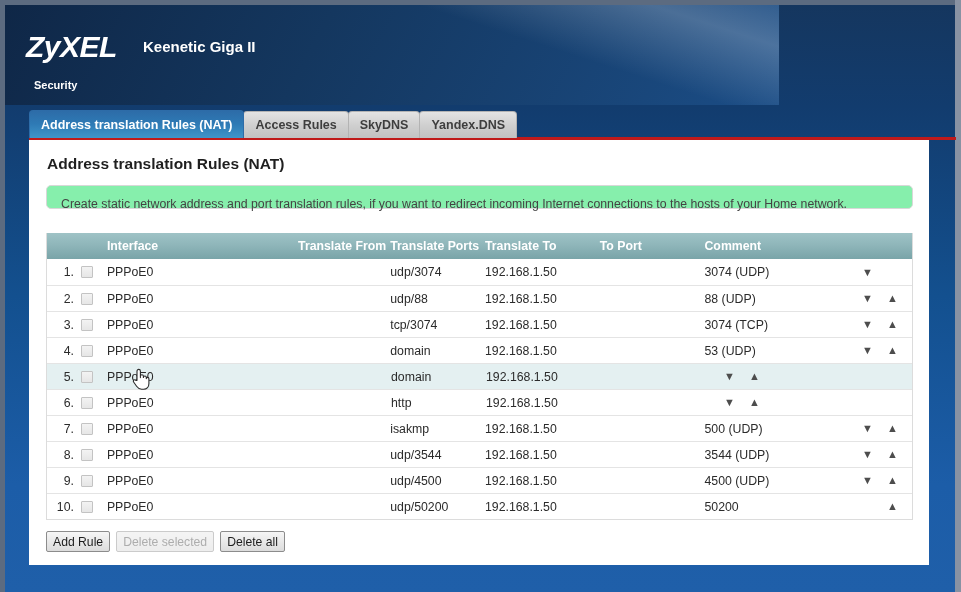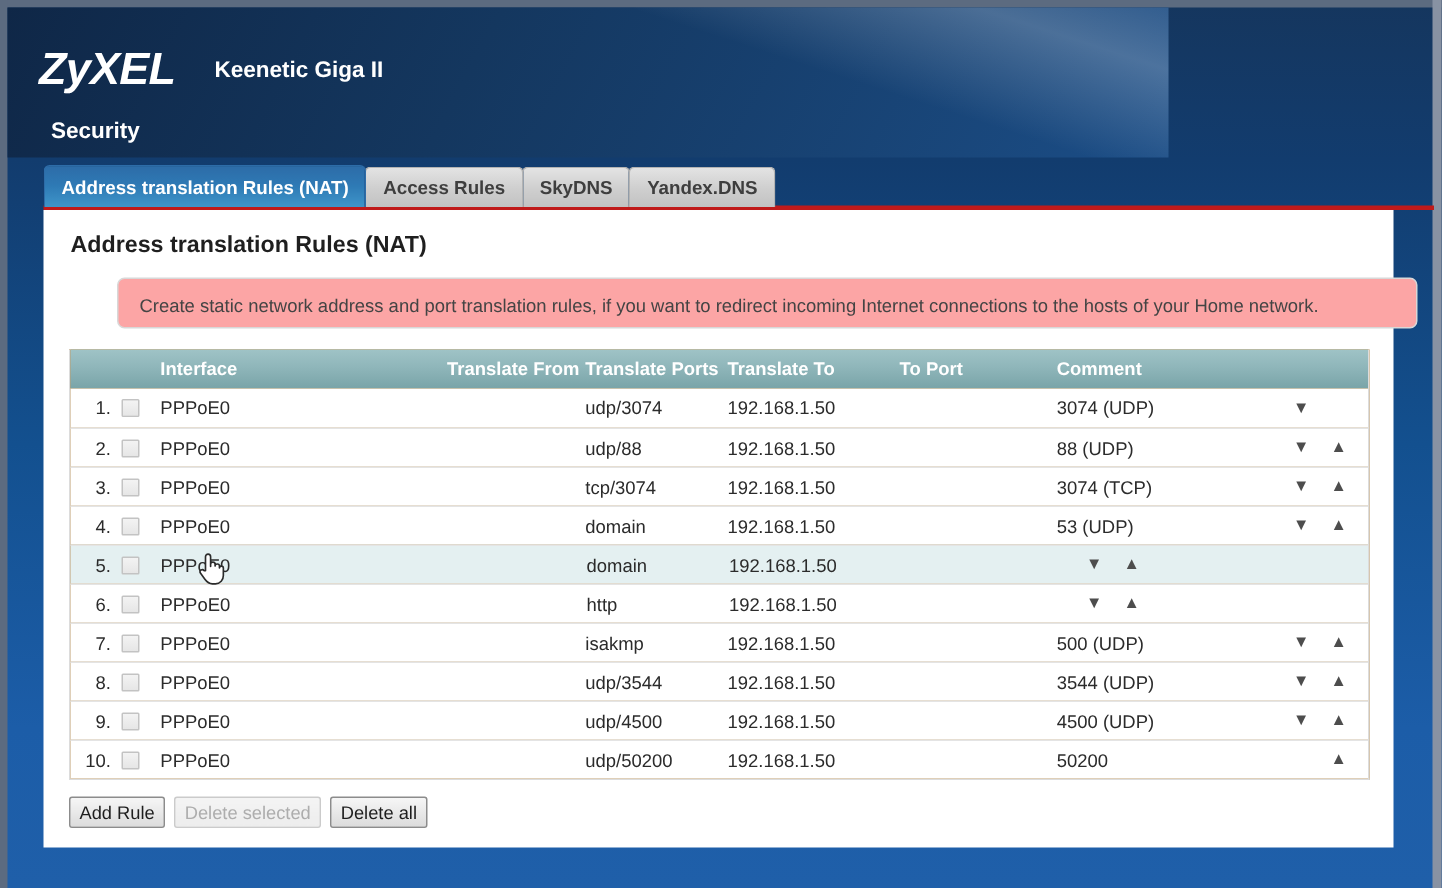--- a/index.html
+++ b/index.html
@@ -55,21 +55,21 @@
     letter-spacing: -0.5px;
     color: #ffffff;
   }
   #model {
     position: absolute; left: 138px; top: 33px;
     font-size: 15px; font-weight: bold;
     color: #ffffff;
   }
   #breadcrumb {
     position: absolute; left: 29px; top: 74px;
-    font-size: 15px; font-weight: bold;
+    font-size: 11px; font-weight: bold;
     color: #ffffff;
   }
 
   
   #tabs {
     position: absolute; left: 29px; top: 110px;
     height: 28px;
     display: flex; align-items: flex-end;
     z-index: 6;
   }
@@ -109,39 +109,38 @@
     background: #ffffff;
     z-index: 3;
   }
   #panel-title {
     position: absolute; left: 18px; top: 15px;
     font-size: 15.5px; font-weight: bold;
     color: #1f1f1f;
   }
   #hint {
     position: absolute; left: 17px; top: 45px;
-    width: 867px; height: 34px;
-    background: #fca5a5;
+    width: 867px; height: 24px;
+    background: #86efac;
     border: 1px solid #d8d8d8;
     border-radius: 5px;
-    margin-left: 32px;
   }
   #hint-text {
     position: absolute; left: 14px; top: 11px;
     font-size: 12.3px; color: #444444;
     white-space: nowrap;
   }
 
   
   #table {
     position: absolute; left: 17px; top: 93px;
     width: 867px;
     border: 1px solid #dcdcdc;
     border-top: none;
-    background: #a16207;
+    background: #15803d;
   }
   #thead {
     display: flex;
     height: 26px;
     background: linear-gradient(to bottom, #9fc3c6 0%, #8fb6ba 45%, #79a4a8 100%);
     color: #ffffff;
     font-size: 12.3px; font-weight: bold;
   }
   #thead .cell { display: flex; align-items: center; }
   .trow {

